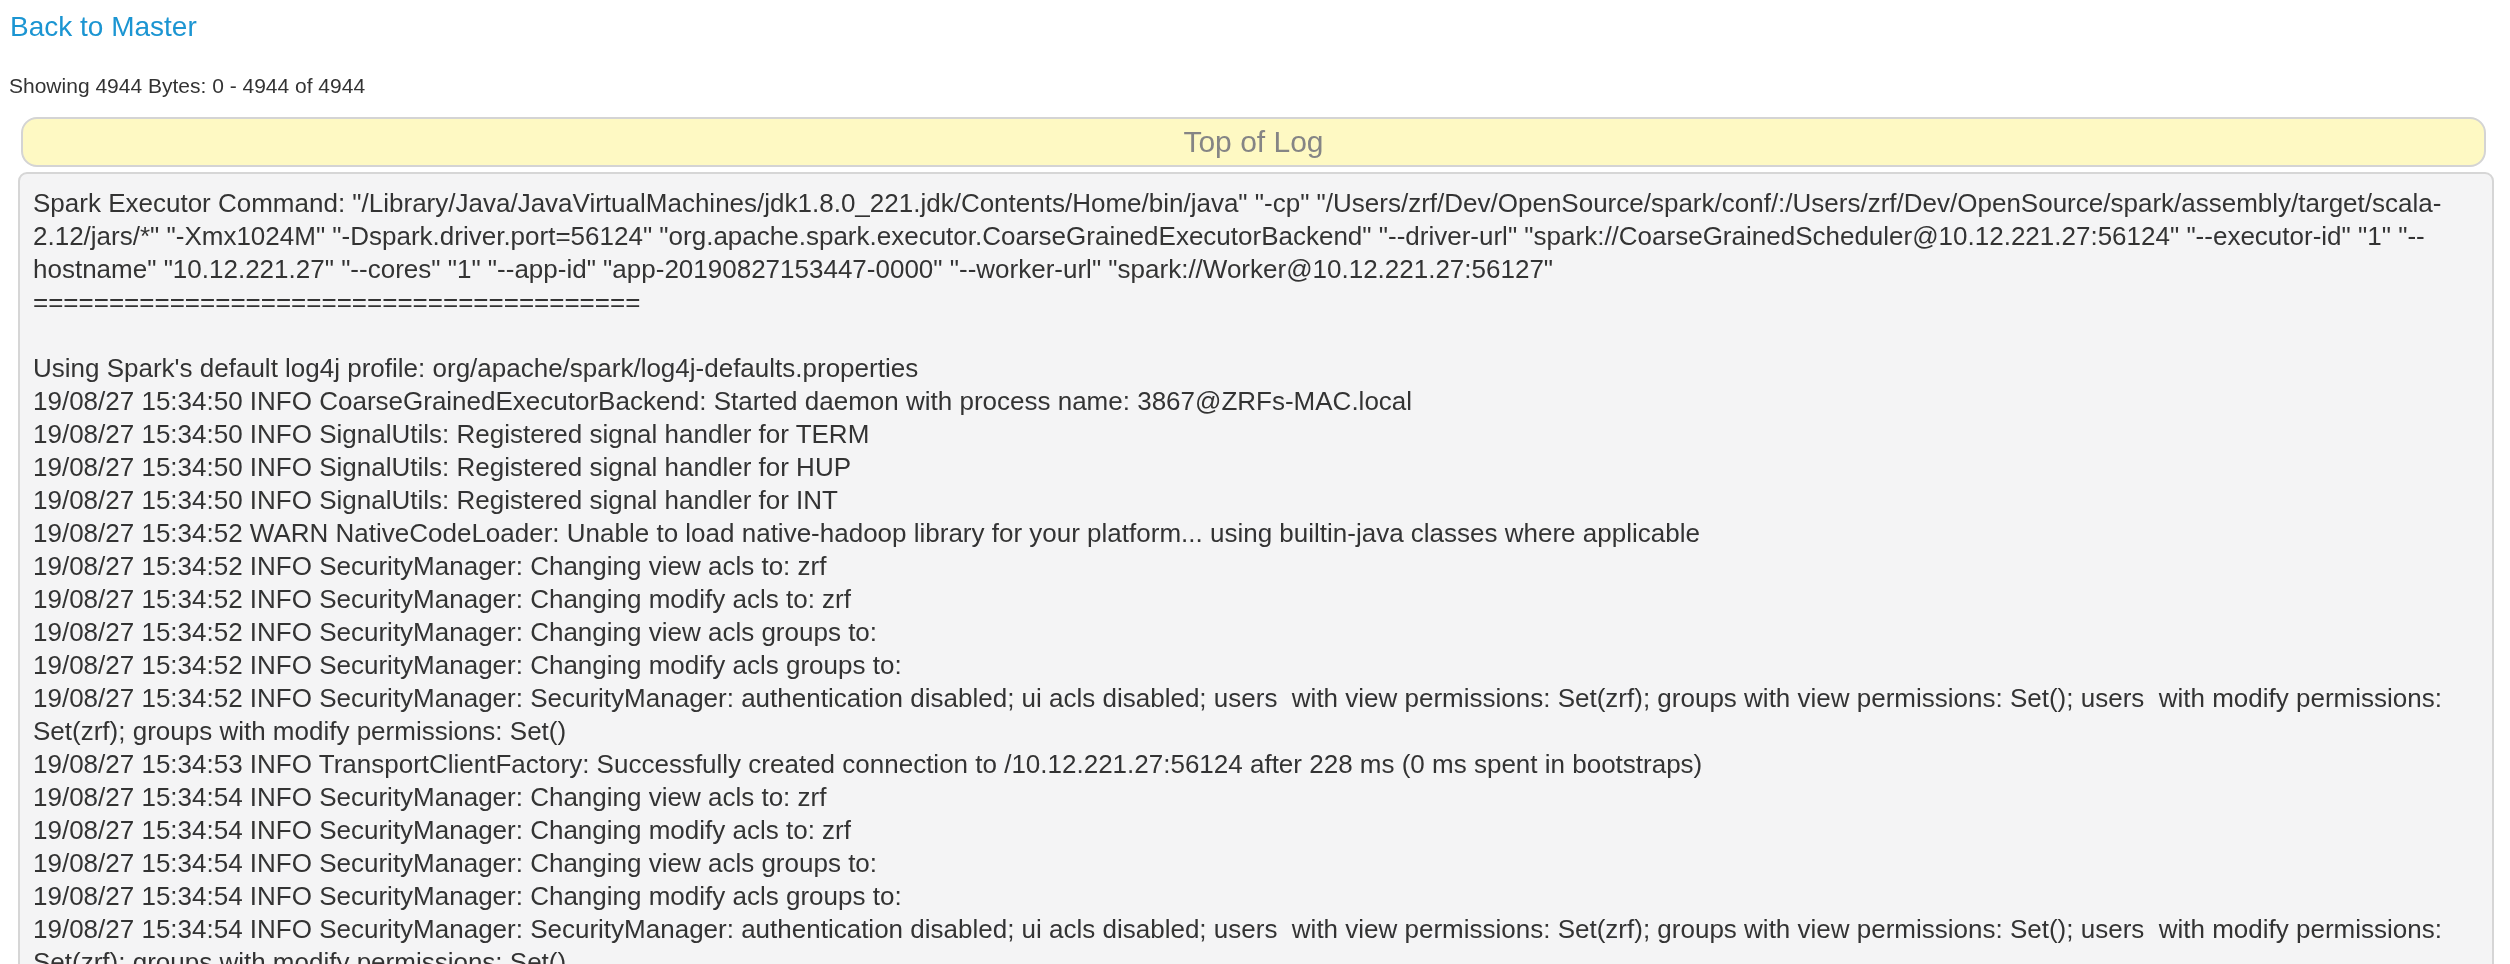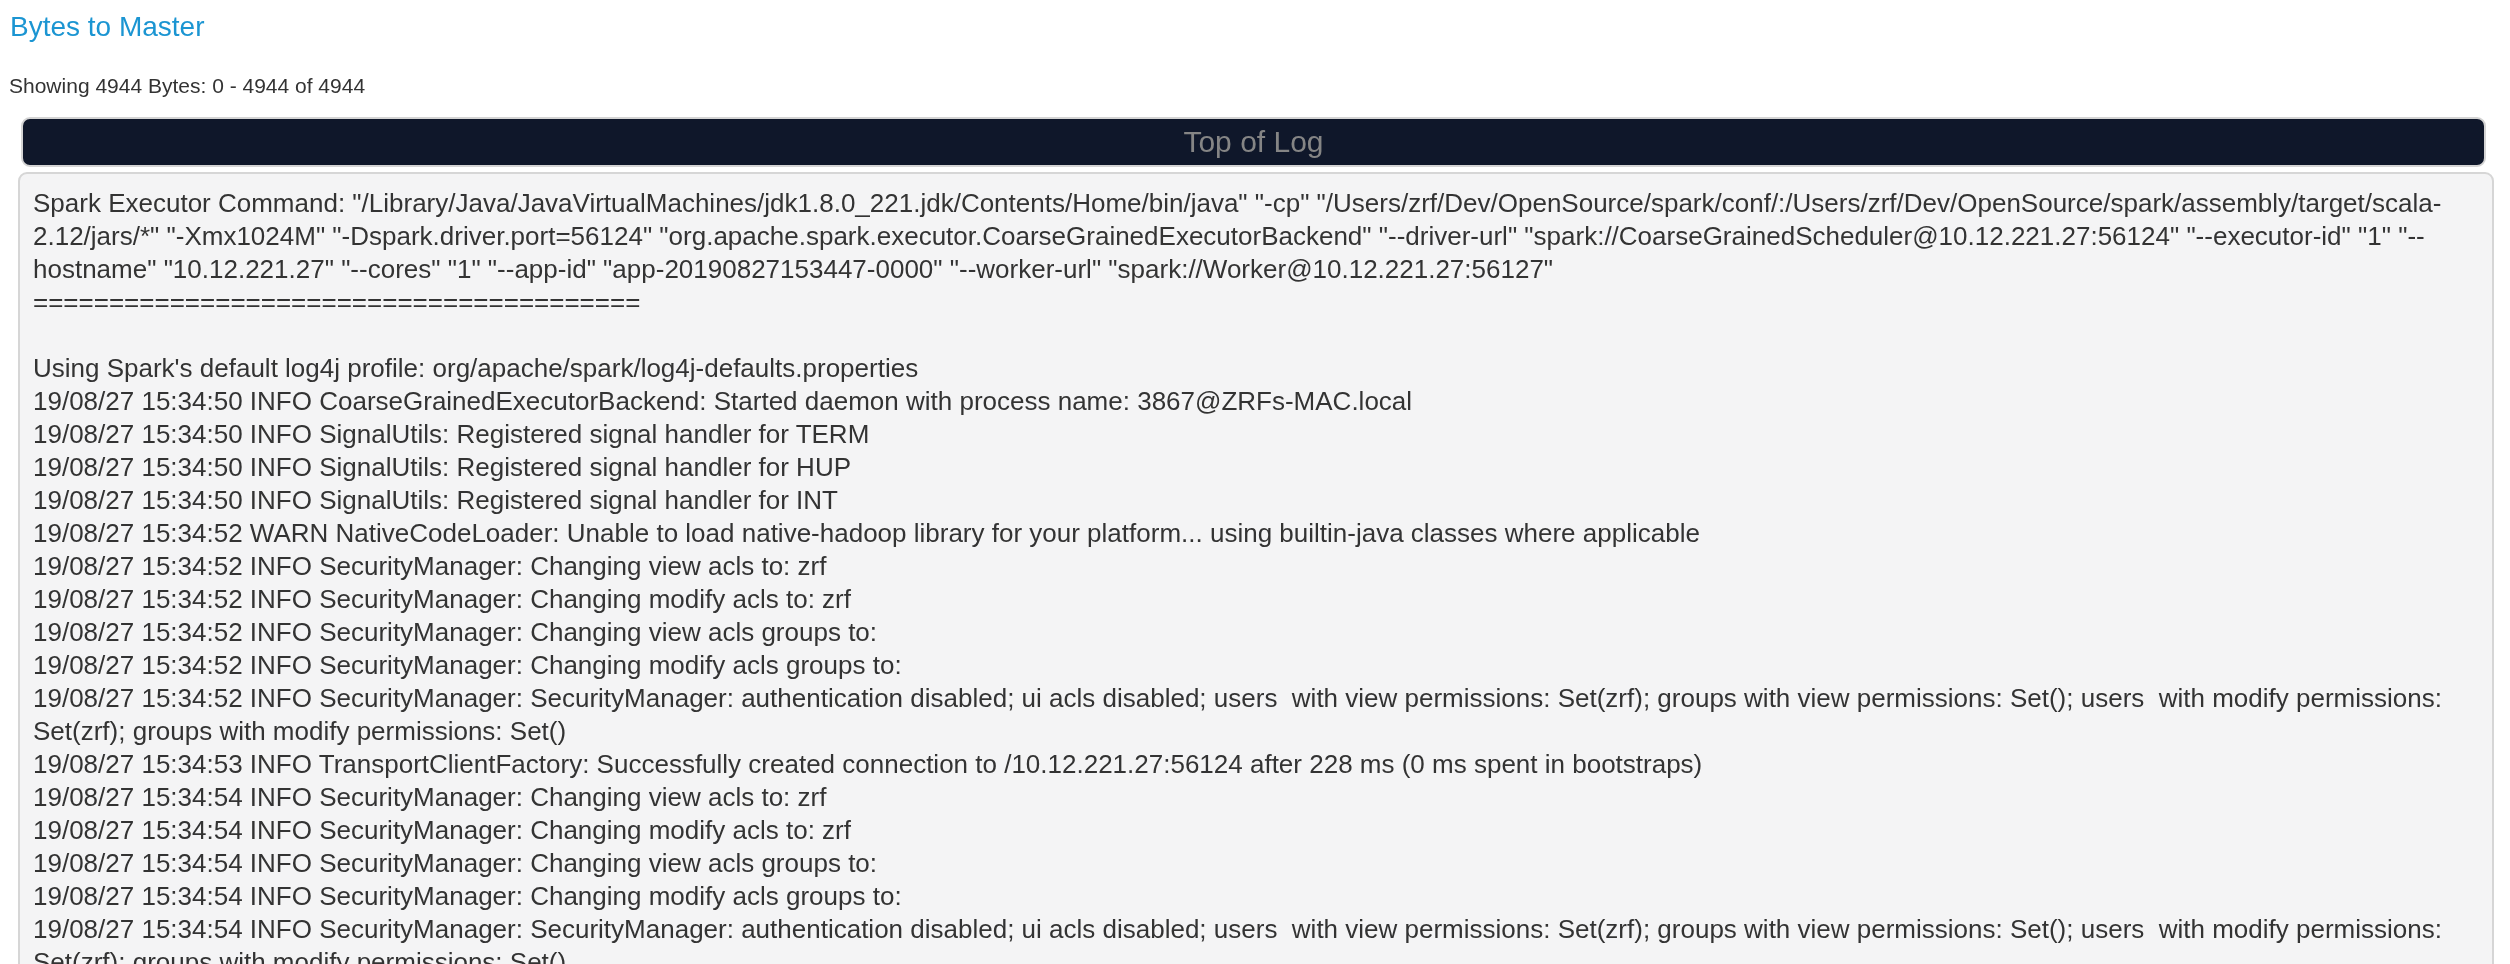--- a/index.html
+++ b/index.html
@@ -28,23 +28,23 @@
   .byte-info {
     margin: 24px 0 0 9px;
     font-size: 21px;
     line-height: 36px;
     color: #333333;
   }
   .log-header {
     margin: 13px 24px 0 21px;
     height: 50px;
     box-sizing: border-box;
-    background: #0f172a;
+    background: #fef9c3;
     border: 2px solid #d4d4d4;
-    border-radius: 9px;
+    border-radius: 16px;
     display: flex;
     align-items: center;
     justify-content: center;
   }
   .log-header-title {
     font-size: 30px;
     color: #858585;
   }
   .log-box {
     margin: 5px 16px 0 18px;
@@ -64,21 +64,21 @@
     color: #333333;
     white-space: pre-wrap;
     word-wrap: break-word;
   }
 </style>
 </head>
 <body>
 
 
 
-<a href="#" class="back-link">Bytes to Master</a>
+<a href="#" class="back-link">Back to Master</a>
 
 <div class="byte-info">Showing 4944 Bytes: 0 - 4944 of 4944</div>
 
 <div class="log-header">
   <span class="log-header-title">Top of Log</span>
 </div>
 
 <div class="log-box">
   <pre class="log-pre">Spark Executor Command: "/Library/Java/JavaVirtualMachines/jdk1.8.0_221.jdk/Contents/Home/bin/java" "-cp" "/Users/zrf/Dev/OpenSource/spark/conf/:/Users/zrf/Dev/OpenSource/spark/assembly/target/scala-2.12/jars/*" "-Xmx1024M" "-Dspark.driver.port=56124" "org.apache.spark.executor.CoarseGrainedExecutorBackend" "--driver-url" "spark://CoarseGrainedScheduler@10.12.221.27:56124" "--executor-id" "1" "--hostname" "10.12.221.27" "--cores" "1" "--app-id" "app-20190827153447-0000" "--worker-url" "spark://Worker@10.12.221.27:56127"
 ========================================

